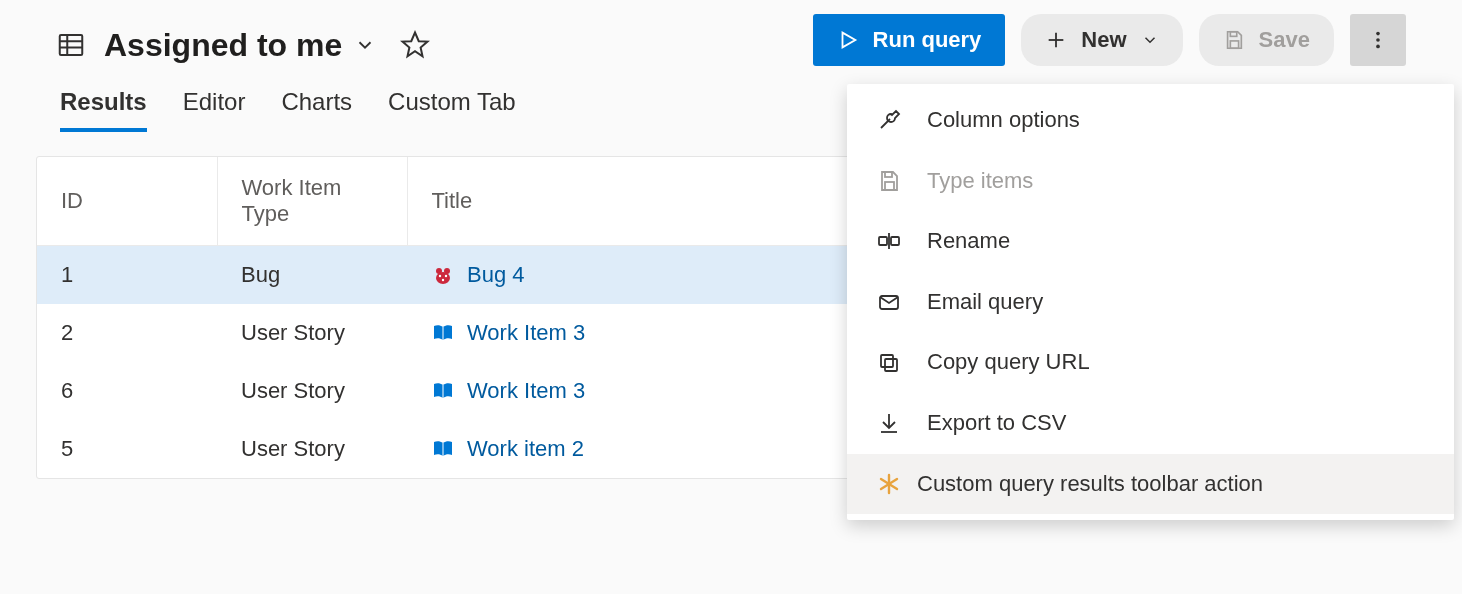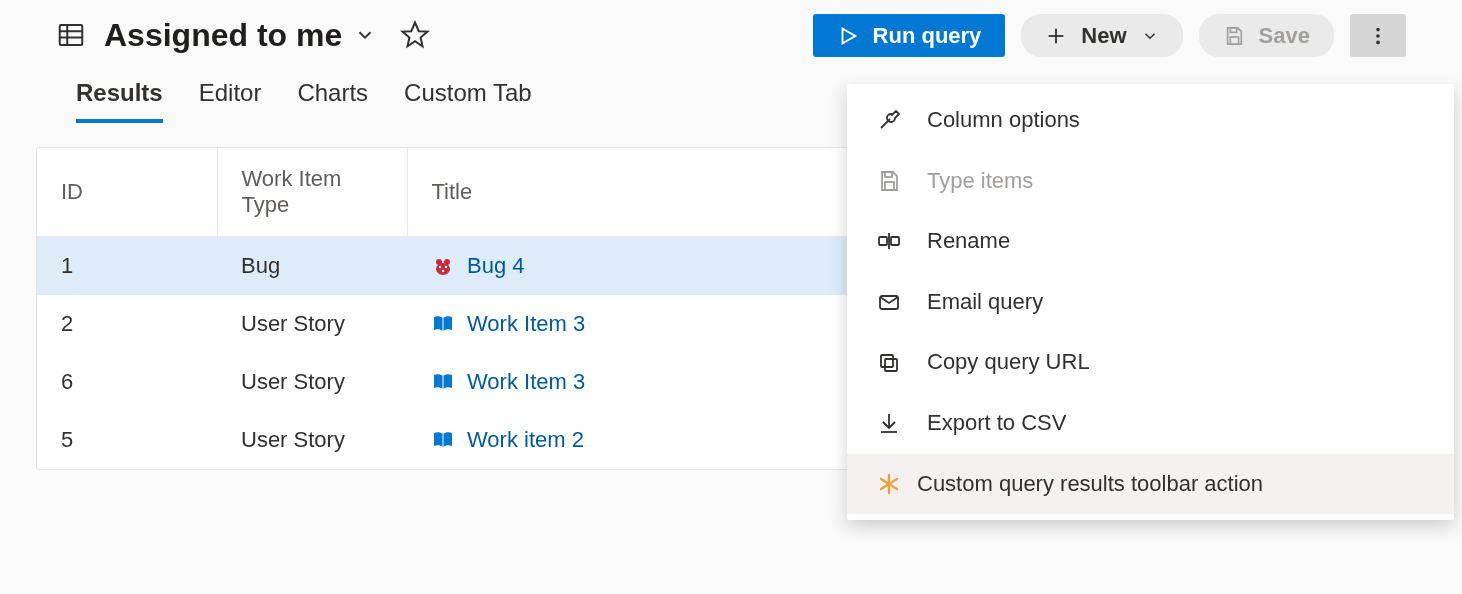--- a/index.html
+++ b/index.html
@@ -8,21 +8,21 @@
     font-family: "Segoe UI", -apple-system, BlinkMacSystemFont, sans-serif;
     background: #fafafa;
     color: #323130;
     width: 1462px;
     height: 594px;
     overflow: hidden;
     position: relative;
   }
   .header {
     display: flex;
-    align-items: flex-start;
+    align-items: flex-end;
     padding: 14px 56px 14px 56px;
     gap: 39px;
   }
   .title-group {
     display: flex;
     align-items: center;
     gap: 18px;
     flex: 1;
   }
   .page-title {
@@ -42,21 +42,21 @@
     justify-content: center;
     cursor: pointer;
     color: #323130;
   }
   .toolbar {
     display: flex;
     gap: 16px;
     align-items: center;
   }
   .btn {
-    height: 43px;
+    height: 52px;
     padding: 0 24px;
     border: none;
     display: inline-flex;
     align-items: center;
     gap: 14px;
     font-size: 22px;
     font-weight: 600;
     cursor: pointer;
     border-radius: 3px;
   }
@@ -75,21 +75,21 @@
   }
   .btn-more {
     background: #d6d6d6;
     width: 56px;
     padding: 0;
     justify-content: center;
   }
   .tabs {
     display: flex;
     gap: 36px;
-    padding: 8px 48px 0 76px;
+    padding: 8px 48px 0 60px;
     font-size: 24px;
   }
   .tab {
     padding: 0 0 12px 0;
     cursor: pointer;
     color: #323130;
     border-bottom: 4px solid transparent;
   }
   .tab.active {
     font-weight: 600;

